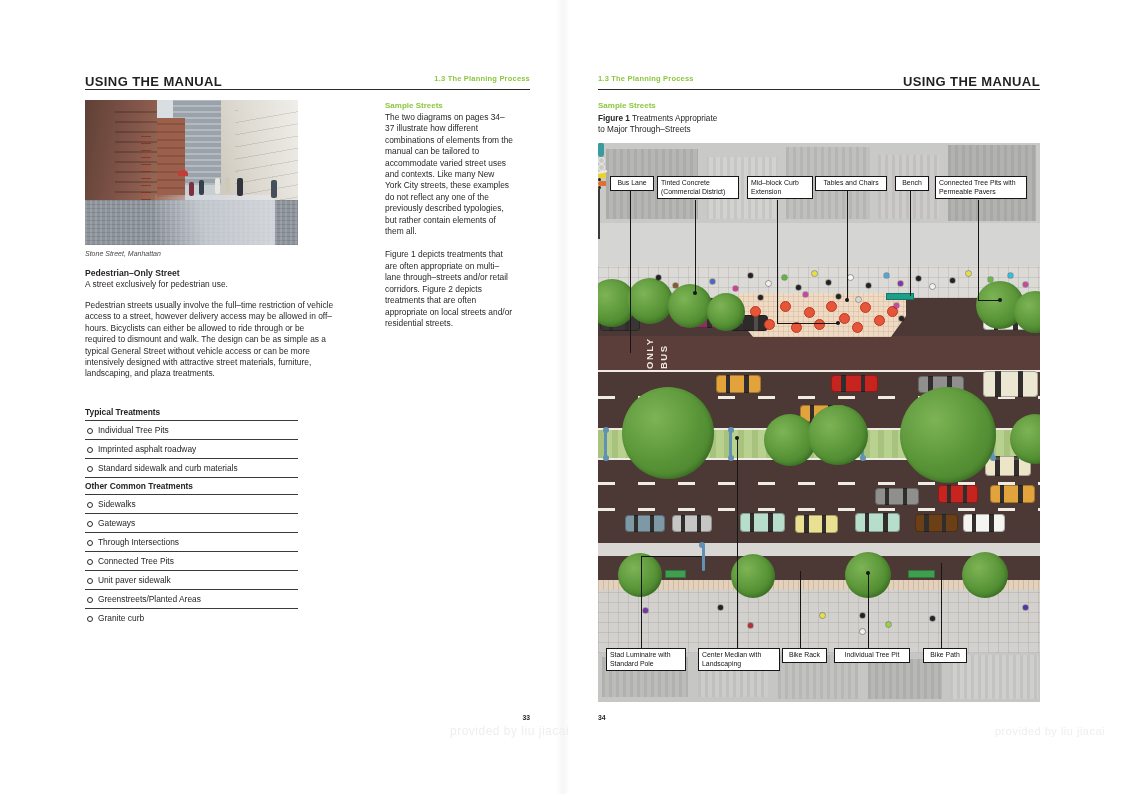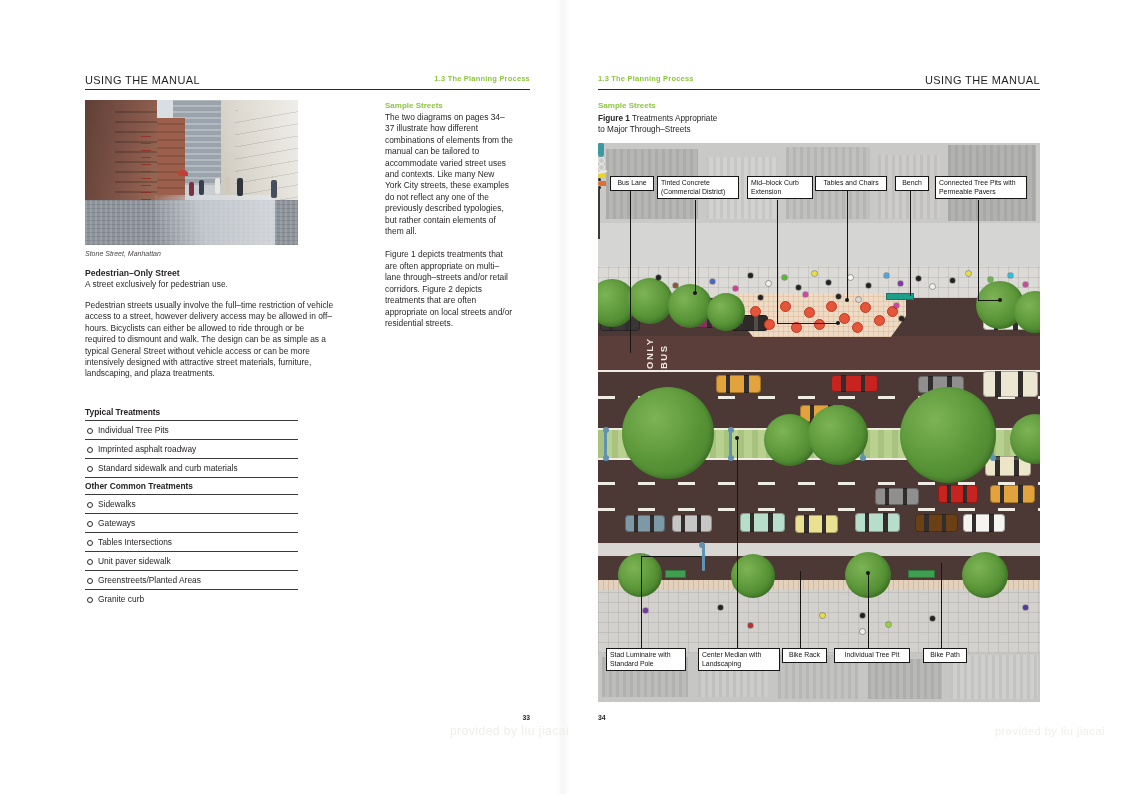--- a/index.html
+++ b/index.html
@@ -1,20 +1,20 @@
 <!DOCTYPE html>
 <html><head>
 <meta charset="utf-8">
 <style>
   html,body{margin:0;padding:0;background:#ffffff;}
   body{width:1123px;height:794px;position:relative;overflow:hidden;
        font-family:"Liberation Sans","DejaVu Sans",sans-serif;color:#282425;}
   .abs{position:absolute;}
   
-  .hdr{font-size:11px;font-weight:normal;letter-spacing:.4px;color:#231f20;}
+  .hdr{font-size:13px;font-weight:bold;letter-spacing:.4px;color:#231f20;}
   .hdr-green{font-size:7.5px;font-weight:bold;letter-spacing:.2px;color:#8dc63f;}
   .rule{height:1px;background:#2a2a2a;}
   .green-head{font-size:8px;font-weight:bold;color:#8dc63f;}
   .body-txt{font-size:8.4px;line-height:11.4px;color:#2b2728;}
   .cap{font-size:7px;font-style:italic;color:#4a4647;}
   .pgnum{font-size:6.8px;font-weight:bold;color:#231f20;}
   .wm{font-size:12px;color:#efeeec;letter-spacing:.5px;}
   
   .t-wrap{width:213px;}
   .t-head{font-size:8.4px;font-weight:bold;padding:3px 0 3px 0;border-bottom:1px solid #3a3a3a;}
@@ -82,21 +82,22 @@
   <div class="abs body-txt" style="left:85px;top:300px;width:252px;">Pedestrian streets usually involve the full–time restriction of vehicle access to a street, however delivery access may be allowed in off–hours. Bicyclists can either be allowed to ride through or be required to dismount and walk. The design can be as simple as a typical General Street without vehicle access or can be more intensively designed with attractive street materials, furniture, landscaping, and plaza treatments.</div>
 
   <div class="abs t-wrap" style="left:85px;top:404px;">
     <div class="t-head">Typical Treatments</div>
     <div class="t-item"><span class="blt"></span><span>Individual Tree Pits</span></div>
     <div class="t-item"><span class="blt"></span><span>Imprinted asphalt roadway</span></div>
     <div class="t-item"><span class="blt"></span><span>Standard sidewalk and curb materials</span></div>
     <div class="t-head">Other Common Treatments</div>
     <div class="t-item"><span class="blt"></span><span>Sidewalks</span></div>
     <div class="t-item"><span class="blt"></span><span>Gateways</span></div>
-    <div class="t-item"><span class="blt"></span><span>Tables Intersections</span></div>
+    <div class="t-item"><span class="blt"></span><span>Through Intersections</span></div>
+    <div class="t-item"><span class="blt"></span><span>Connected Tree Pits</span></div>
     <div class="t-item"><span class="blt"></span><span>Unit paver sidewalk</span></div>
     <div class="t-item"><span class="blt"></span><span>Greenstreets/Planted Areas</span></div>
     <div class="t-item" style="border-bottom:none;"><span class="blt"></span><span>Granite curb</span></div>
   </div>
 
   <aside class="abs" style="left:385px;top:101px;width:128px;">
     <div class="green-head">Sample Streets</div>
     <p class="body-txt" style="margin:2px 0 0 0;">The two diagrams on pages 34–37 illustrate how different combinations of elements from the manual can be tailored to accommodate varied street uses and contexts. Like many New York City streets, these examples do not reflect any one of the previously described typologies, but rather contain elements of them all.</p>
     <p class="body-txt" style="margin:12px 0 0 0;">Figure 1 depicts treatments that are often appropriate on multi–lane through–streets and/or retail corridors. Figure 2 depicts treatments that are often appropriate on local streets and/or residential streets.</p>
   </aside>

